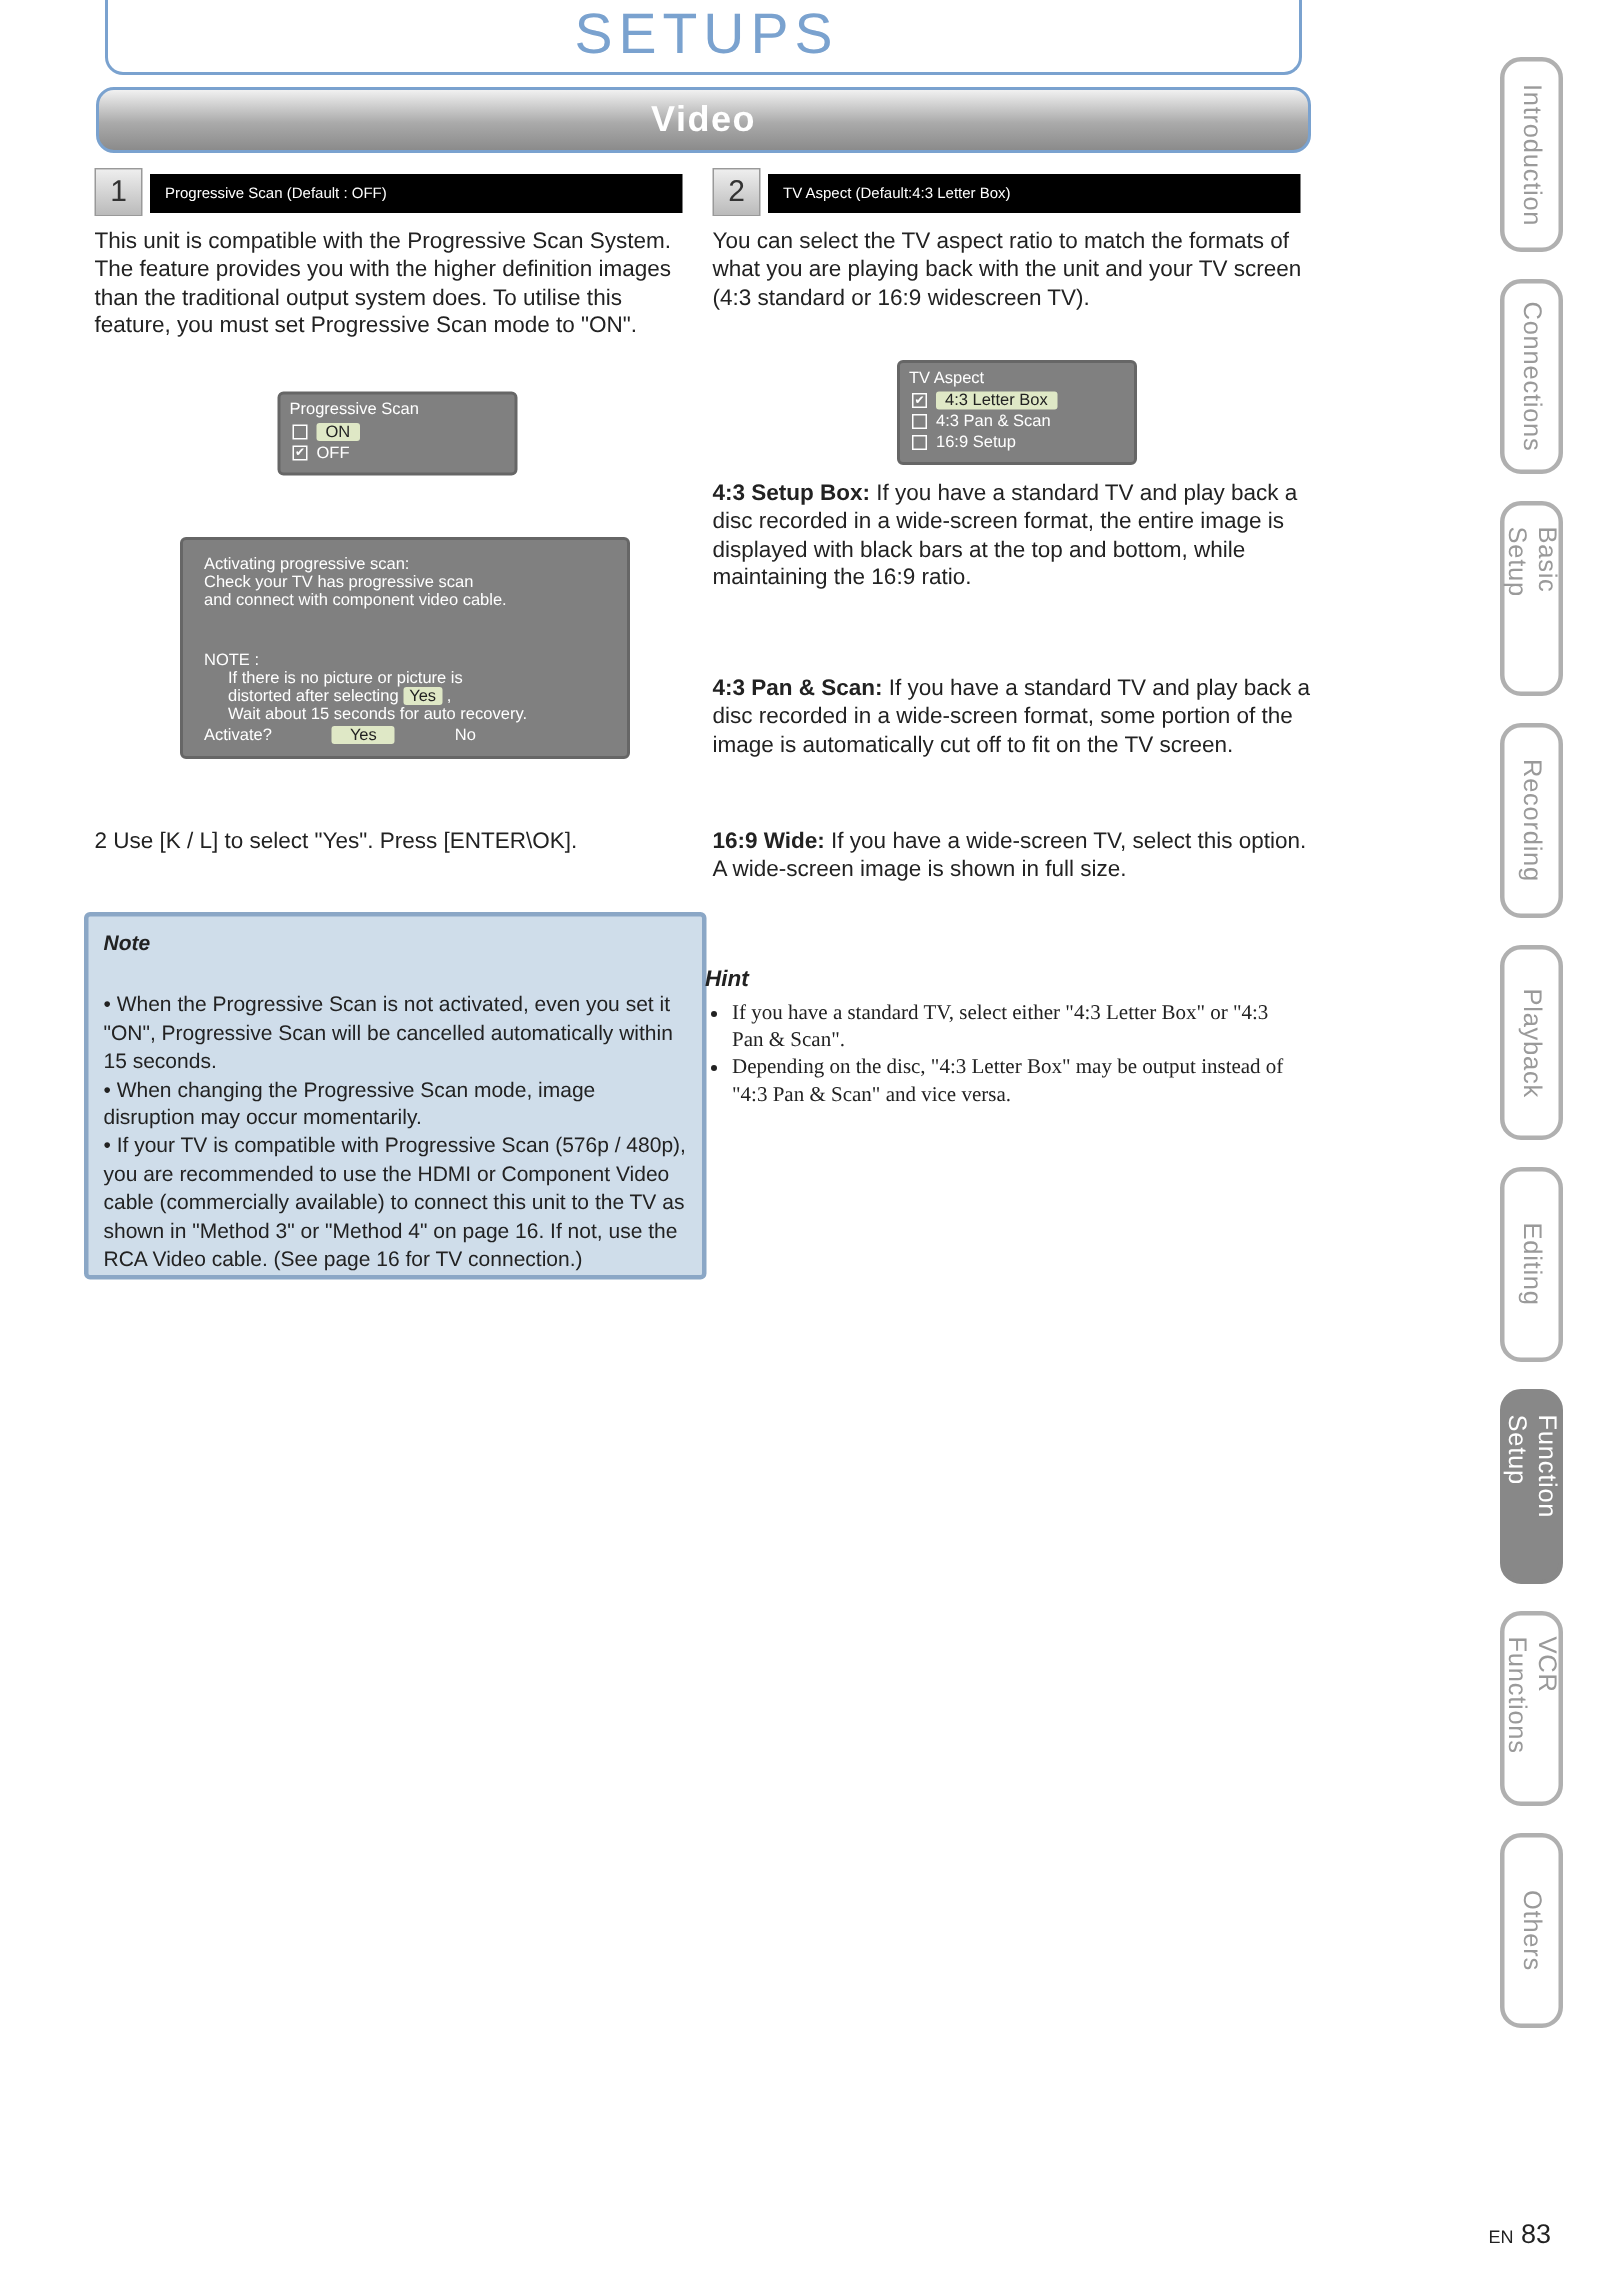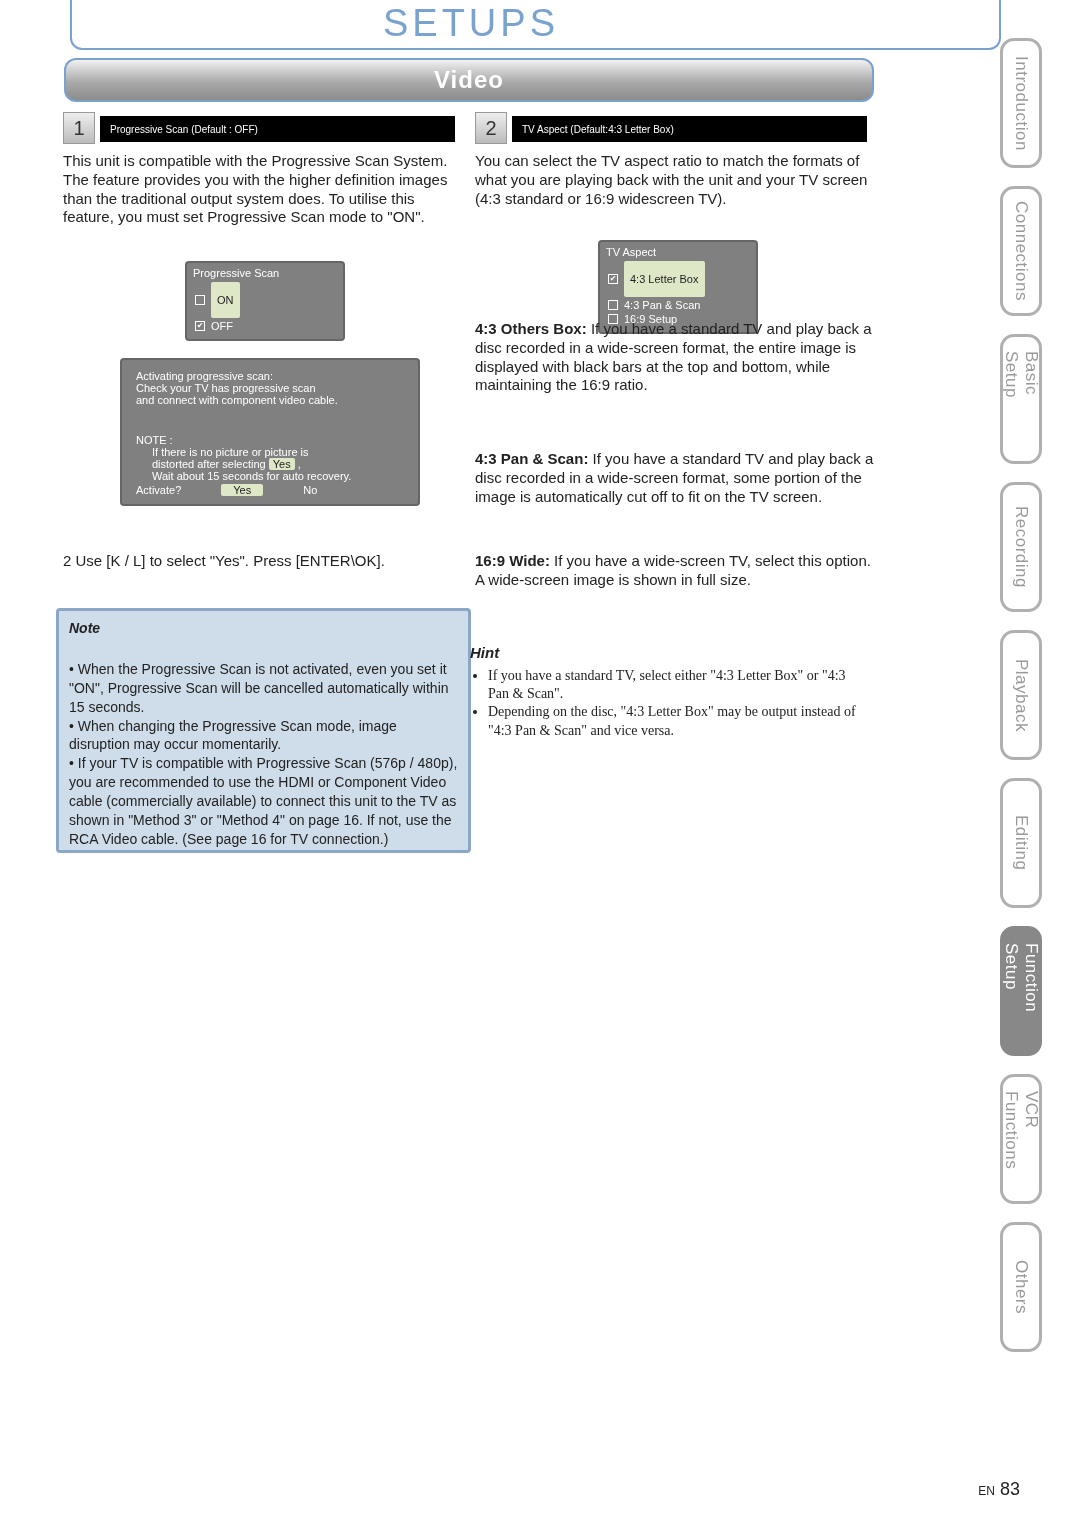--- a/index.html
+++ b/index.html
@@ -42,21 +42,21 @@
     color: #9a9a9a;
     letter-spacing: 0.5px;
   }
   .side-tab.active .side-tab-label { color: #fff; }
 
   
   .top-frame {
     position: absolute;
     left: 70px;
     top: 0;
-    width: 931px;
+    width: 798px;
     height: 50px;
     border-left: 2px solid #7aa2cf;
     border-right: 2px solid #7aa2cf;
     border-bottom: 2px solid #7aa2cf;
     border-bottom-left-radius: 12px;
     border-bottom-right-radius: 12px;
   }
   .title {
     position: absolute;
     top: 2px;
@@ -134,21 +134,21 @@
   }
   .opt-row {
     display: flex; align-items: center; gap: 6px;
     padding: 1px 8px;
   }
   .opt-row .box {
     width: 10px; height: 10px; border: 1px solid #fff;
     display: inline-flex; align-items: center; justify-content: center;
     font-size: 8px; line-height: 8px;
   }
-  .opt-row.sel .lbl { background: #dfe8c6; color: #222; padding: 12px 6px; border-radius: 2px; text-align: right; }
+  .opt-row.sel .lbl { background: #dfe8c6; color: #222; padding: 0 6px; border-radius: 2px; text-align: right; }
   .opt-left  { left: 185px; top: 261px; }
   .opt-right { left: 598px; top: 240px; }
 
   
   .dlg {
     position: absolute;
     left: 120px; top: 358px;
     width: 300px;
     border: 2px solid #666;
     border-radius: 4px;
@@ -185,21 +185,21 @@
 
   
   .opt-desc { position: absolute; left: 475px; width: 400px; font-size: 15px; line-height: 1.25; }
   .opt-desc .lead { font-weight: bold; }
   .desc1 { top: 320px; } .desc2 { top: 450px; } .desc3 { top: 552px; }
   .hint-box { position: absolute; left:470px; top:644px; width:390px; }
   .hint-box .ttl{font-style:italic;font-weight:bold;font-size:15px;}
   .hint-box ul{margin-top:6px;padding-left:18px;font-size:14px;line-height:1.3;font-family:Liberation Serif, serif;}
 
   
-  .pg { position: absolute; right: 60px; bottom: 26px; font-size: 18px; }
+  .pg { position: absolute; right: 46px; bottom: 26px; font-size: 18px; }
   .pg .en{font-size:12px;}
 </style>
 </head>
 <body>
 
 <div class="top-frame">
   <div class="title">SETUPS</div>
 </div>
 
 <div class="banner">
@@ -292,21 +292,21 @@
     <span class="box"></span>
     <span>4:3 Pan &amp; Scan</span>
   </div>
   <div class="opt-row">
     <span class="box"></span>
     <span>16:9 Setup</span>
   </div>
 </div>
 
 <div class="opt-desc desc1">
-  <span class="lead">4:3 Others Box:</span>
+  <span class="lead">4:3 Setup Box:</span>
   <span>If you have a standard TV and play back a disc recorded in a wide-screen format, the entire image is displayed with black bars at the top and bottom, while maintaining the 16:9 ratio.</span>
 </div>
 <div class="opt-desc desc2">
   <span class="lead">4:3 Pan &amp; Scan:</span>
   <span>If you have a standard TV and play back a disc recorded in a wide-screen format, some portion of the image is automatically cut off to fit on the TV screen.</span>
 </div>
 <div class="opt-desc desc3">
   <span class="lead">16:9 Wide:</span>
   <span>If you have a wide-screen TV, select this option. A wide-screen image is shown in full size.</span>
 </div>

